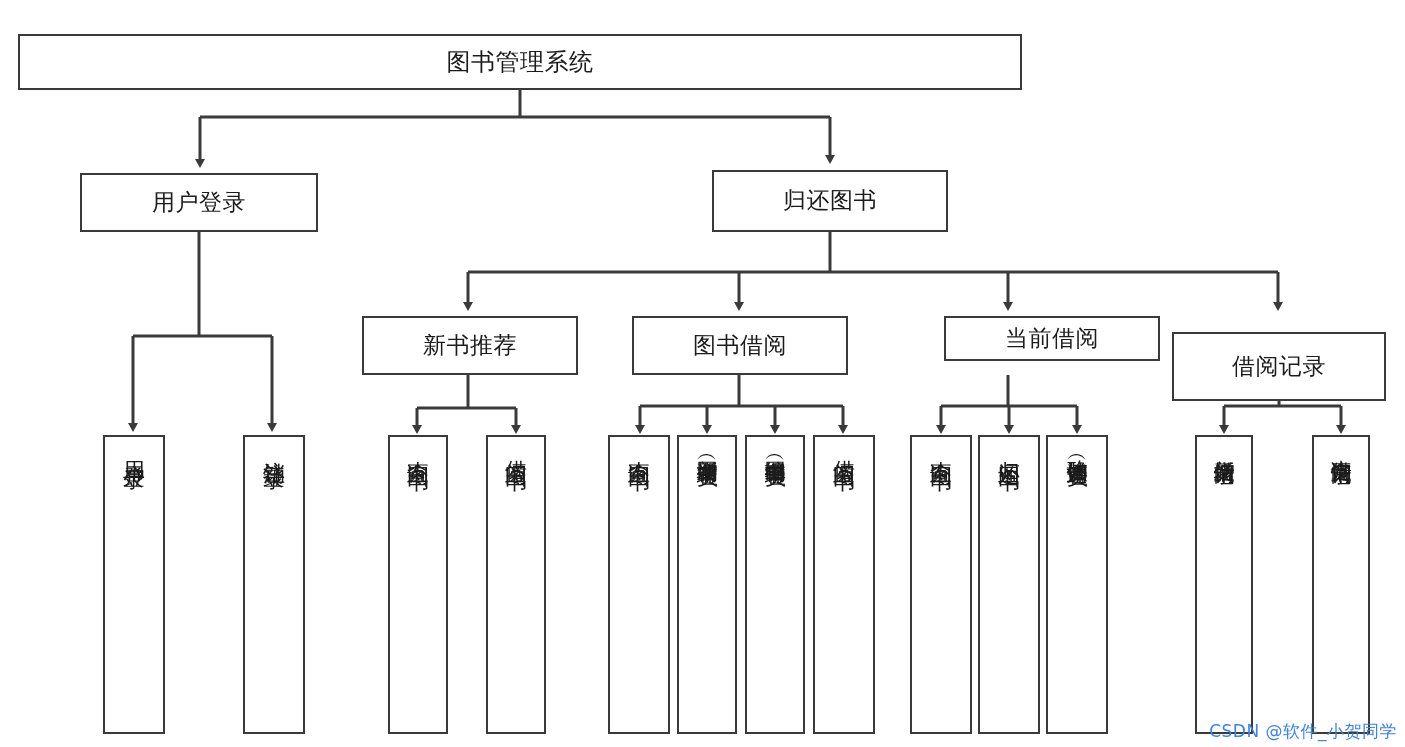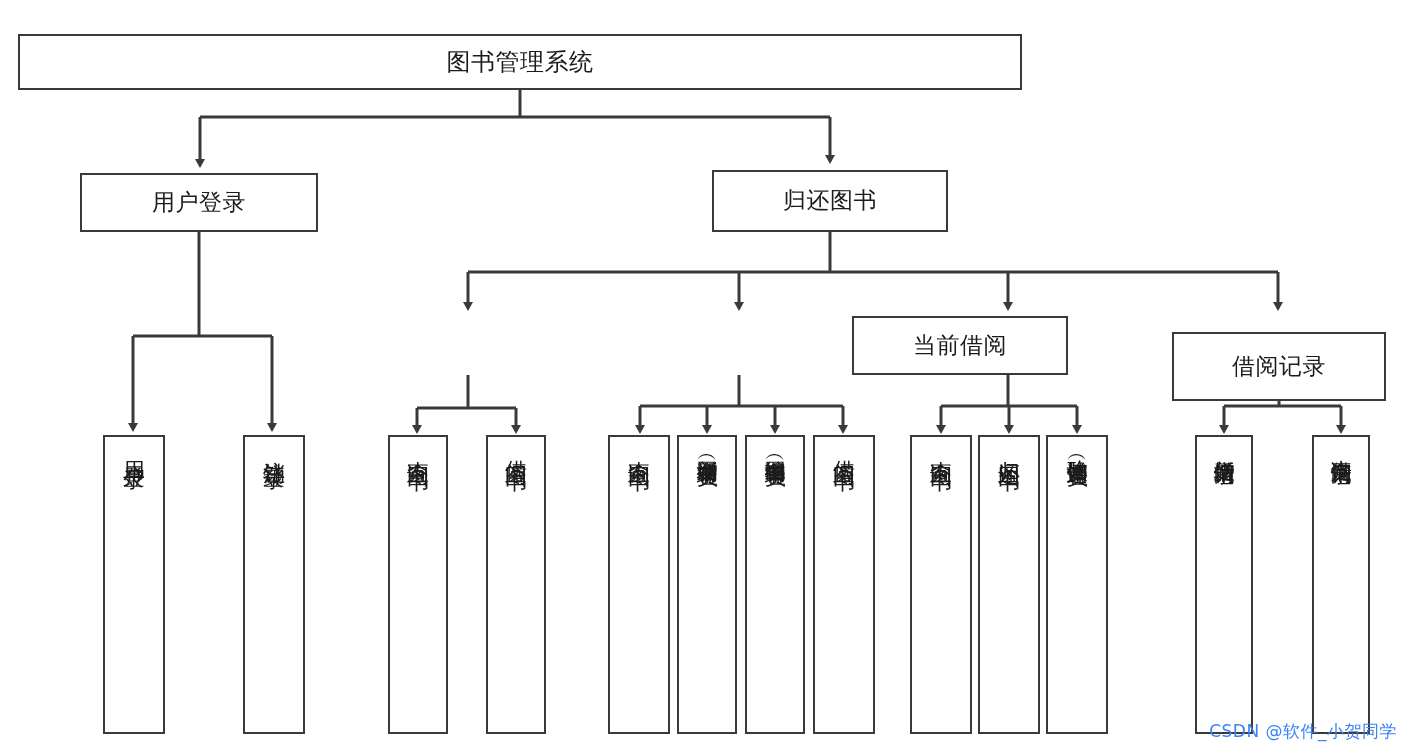--- a/index.html
+++ b/index.html
@@ -140,21 +140,27 @@
     <span class="node-label">图书管理系统</span>
   </div>
 
   <div class="node horiz" style="left:80px; top:173px; width:238px; height:59px;">
     <span class="node-label">用户登录</span>
   </div>
   <div class="node horiz" style="left:712px; top:170px; width:236px; height:62px;">
     <span class="node-label">归还图书</span>
   </div>
 
-  <div class="node horiz" style="left:852px; top:316px; width:216px; height:59px;">
+  <div class="node horiz" style="left:362px; top:316px; width:216px; height:59px;">
+    <span class="node-label">新书推荐</span>
+  </div>
+  <div class="node horiz" style="left:632px; top:316px; width:216px; height:59px;">
+    <span class="node-label">图书借阅</span>
+  </div>
+  <div class="node horiz" style="left:944px; top:316px; width:216px; height:45px;">
     <span class="node-label">当前借阅</span>
   </div>
   <div class="node horiz" style="left:1172px; top:316px; width:214px; height:69px;margin-top:16px;">
     <span class="node-label">借阅记录</span>
   </div>
 
   <div class="node vert" style="left:103px; top:435px; width:62px; height:299px;">
     <span class="node-label">用户登录</span>
   </div>
   <div class="node vert" style="left:243px; top:435px; width:62px; height:299px;">

